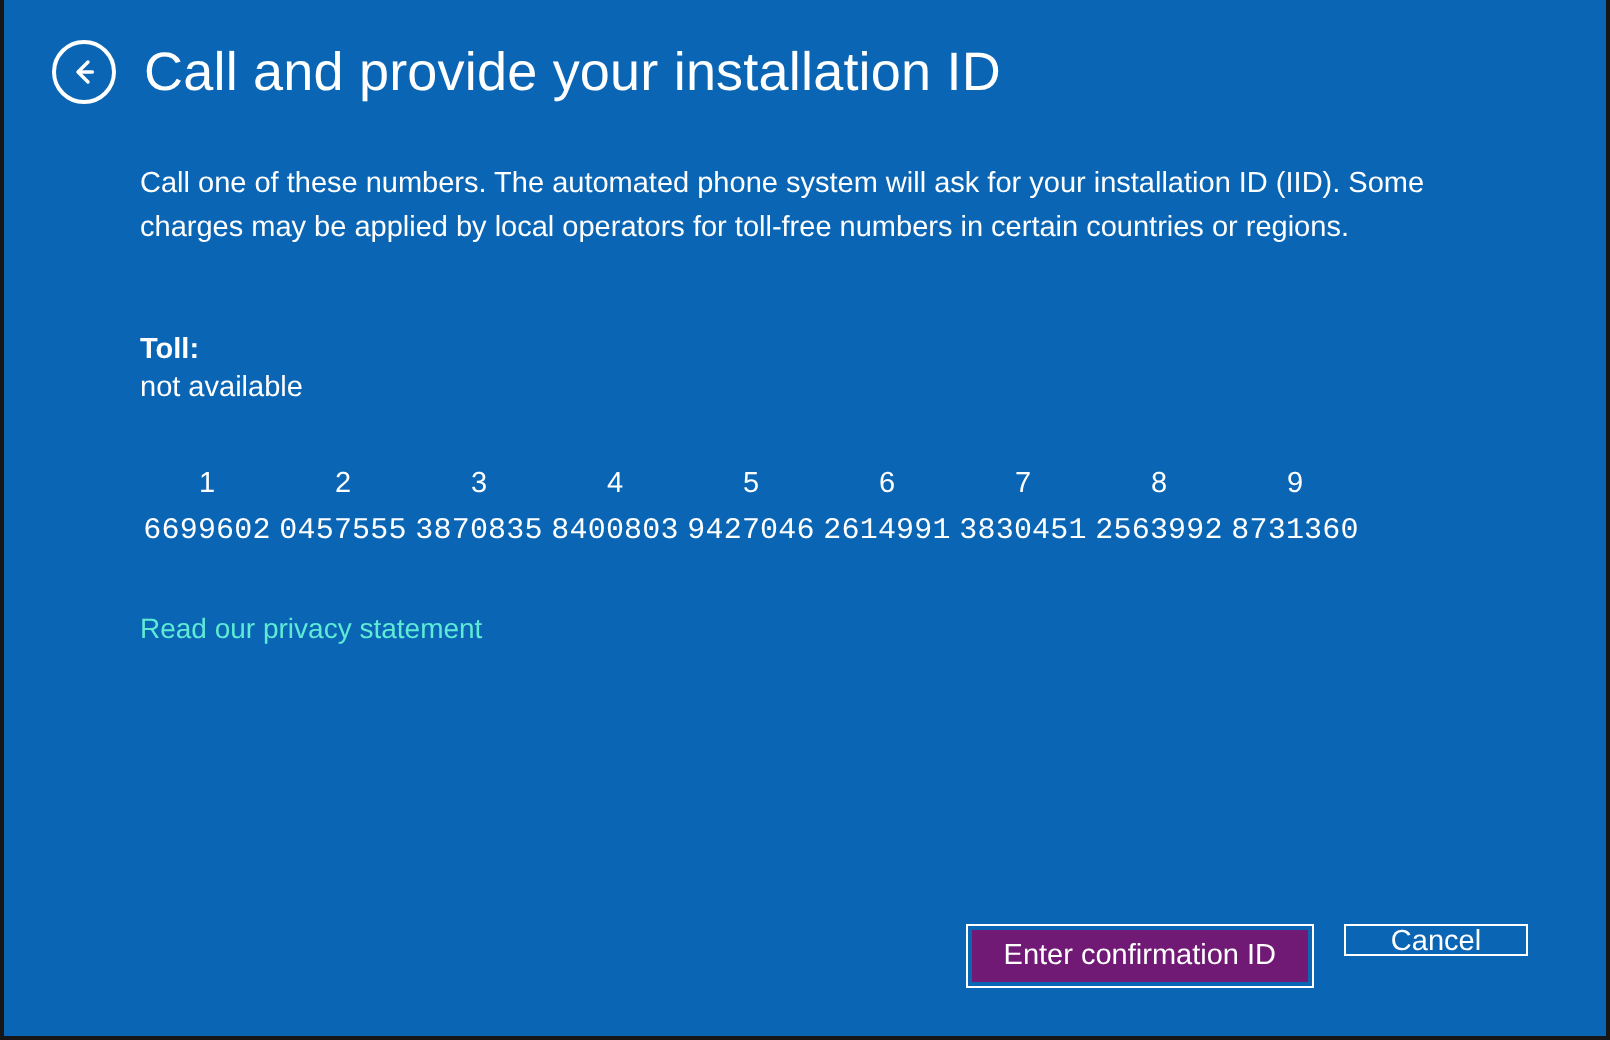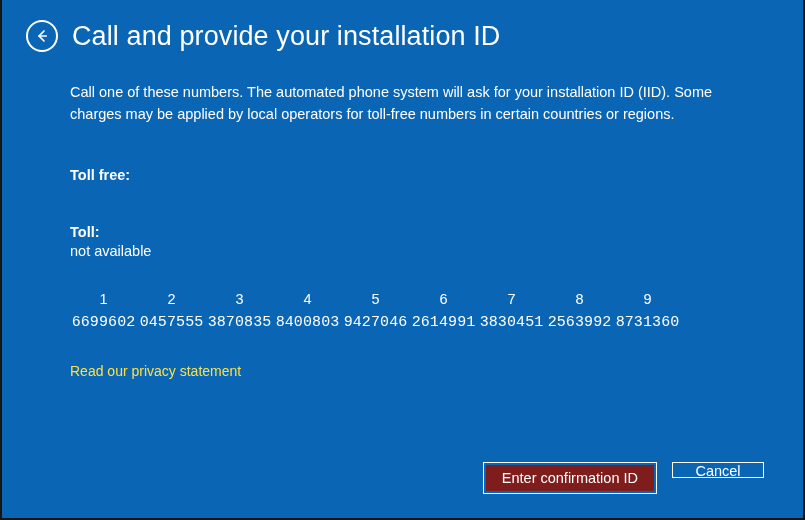--- a/index.html
+++ b/index.html
@@ -91,21 +91,21 @@
     text-align: center;
     letter-spacing: 0.1px;
     font-family: Liberation Mono, monospace;
   }
 
   
   #privacy-link {
     display: inline-block;
     margin-top: 32px;
     font-size: 14px;
-    color: #fde047;
+    color: #5eead4;
     text-decoration: none;
     cursor: pointer;
   }
 
   
   #footer {
     position: absolute;
     right: 39px;
     bottom: 24px;
     display: flex;
@@ -131,21 +131,21 @@
     display: flex;
     align-items: center;
     justify-content: center;
   }
   .btn-primary > span {
     display: flex;
     align-items: center;
     justify-content: center;
     height: 100%;
     width: 100%;
-    background: #7f1d1d;
+    background: #701a75;
     padding: 0 16px;
     box-sizing: border-box;
   }
   .btn-secondary { min-width: 92px; }
 </style>
 </head>
 <body>
 
 <div id="window">
 
@@ -157,21 +157,20 @@
       </svg>
     </div>
     <div id="page-title">Call and provide your installation ID</div>
   </div>
 
   <div id="content">
 
     <p id="intro">Call one of these numbers. The automated phone system will ask for your installation ID (IID). Some charges may be applied by local operators for toll-free numbers in certain countries or regions.</p>
 
     <div class="block" id="toll-free-block">
-      <p class="field-label">Toll free:</p>
     </div>
 
     <div class="block" id="toll-block">
       <p class="field-label">Toll:</p>
       <p class="field-value">not available</p>
     </div>
 
     <div class="block" id="iid-block">
       <div id="iid-grid">
         <div class="iid-col-index">1</div>

